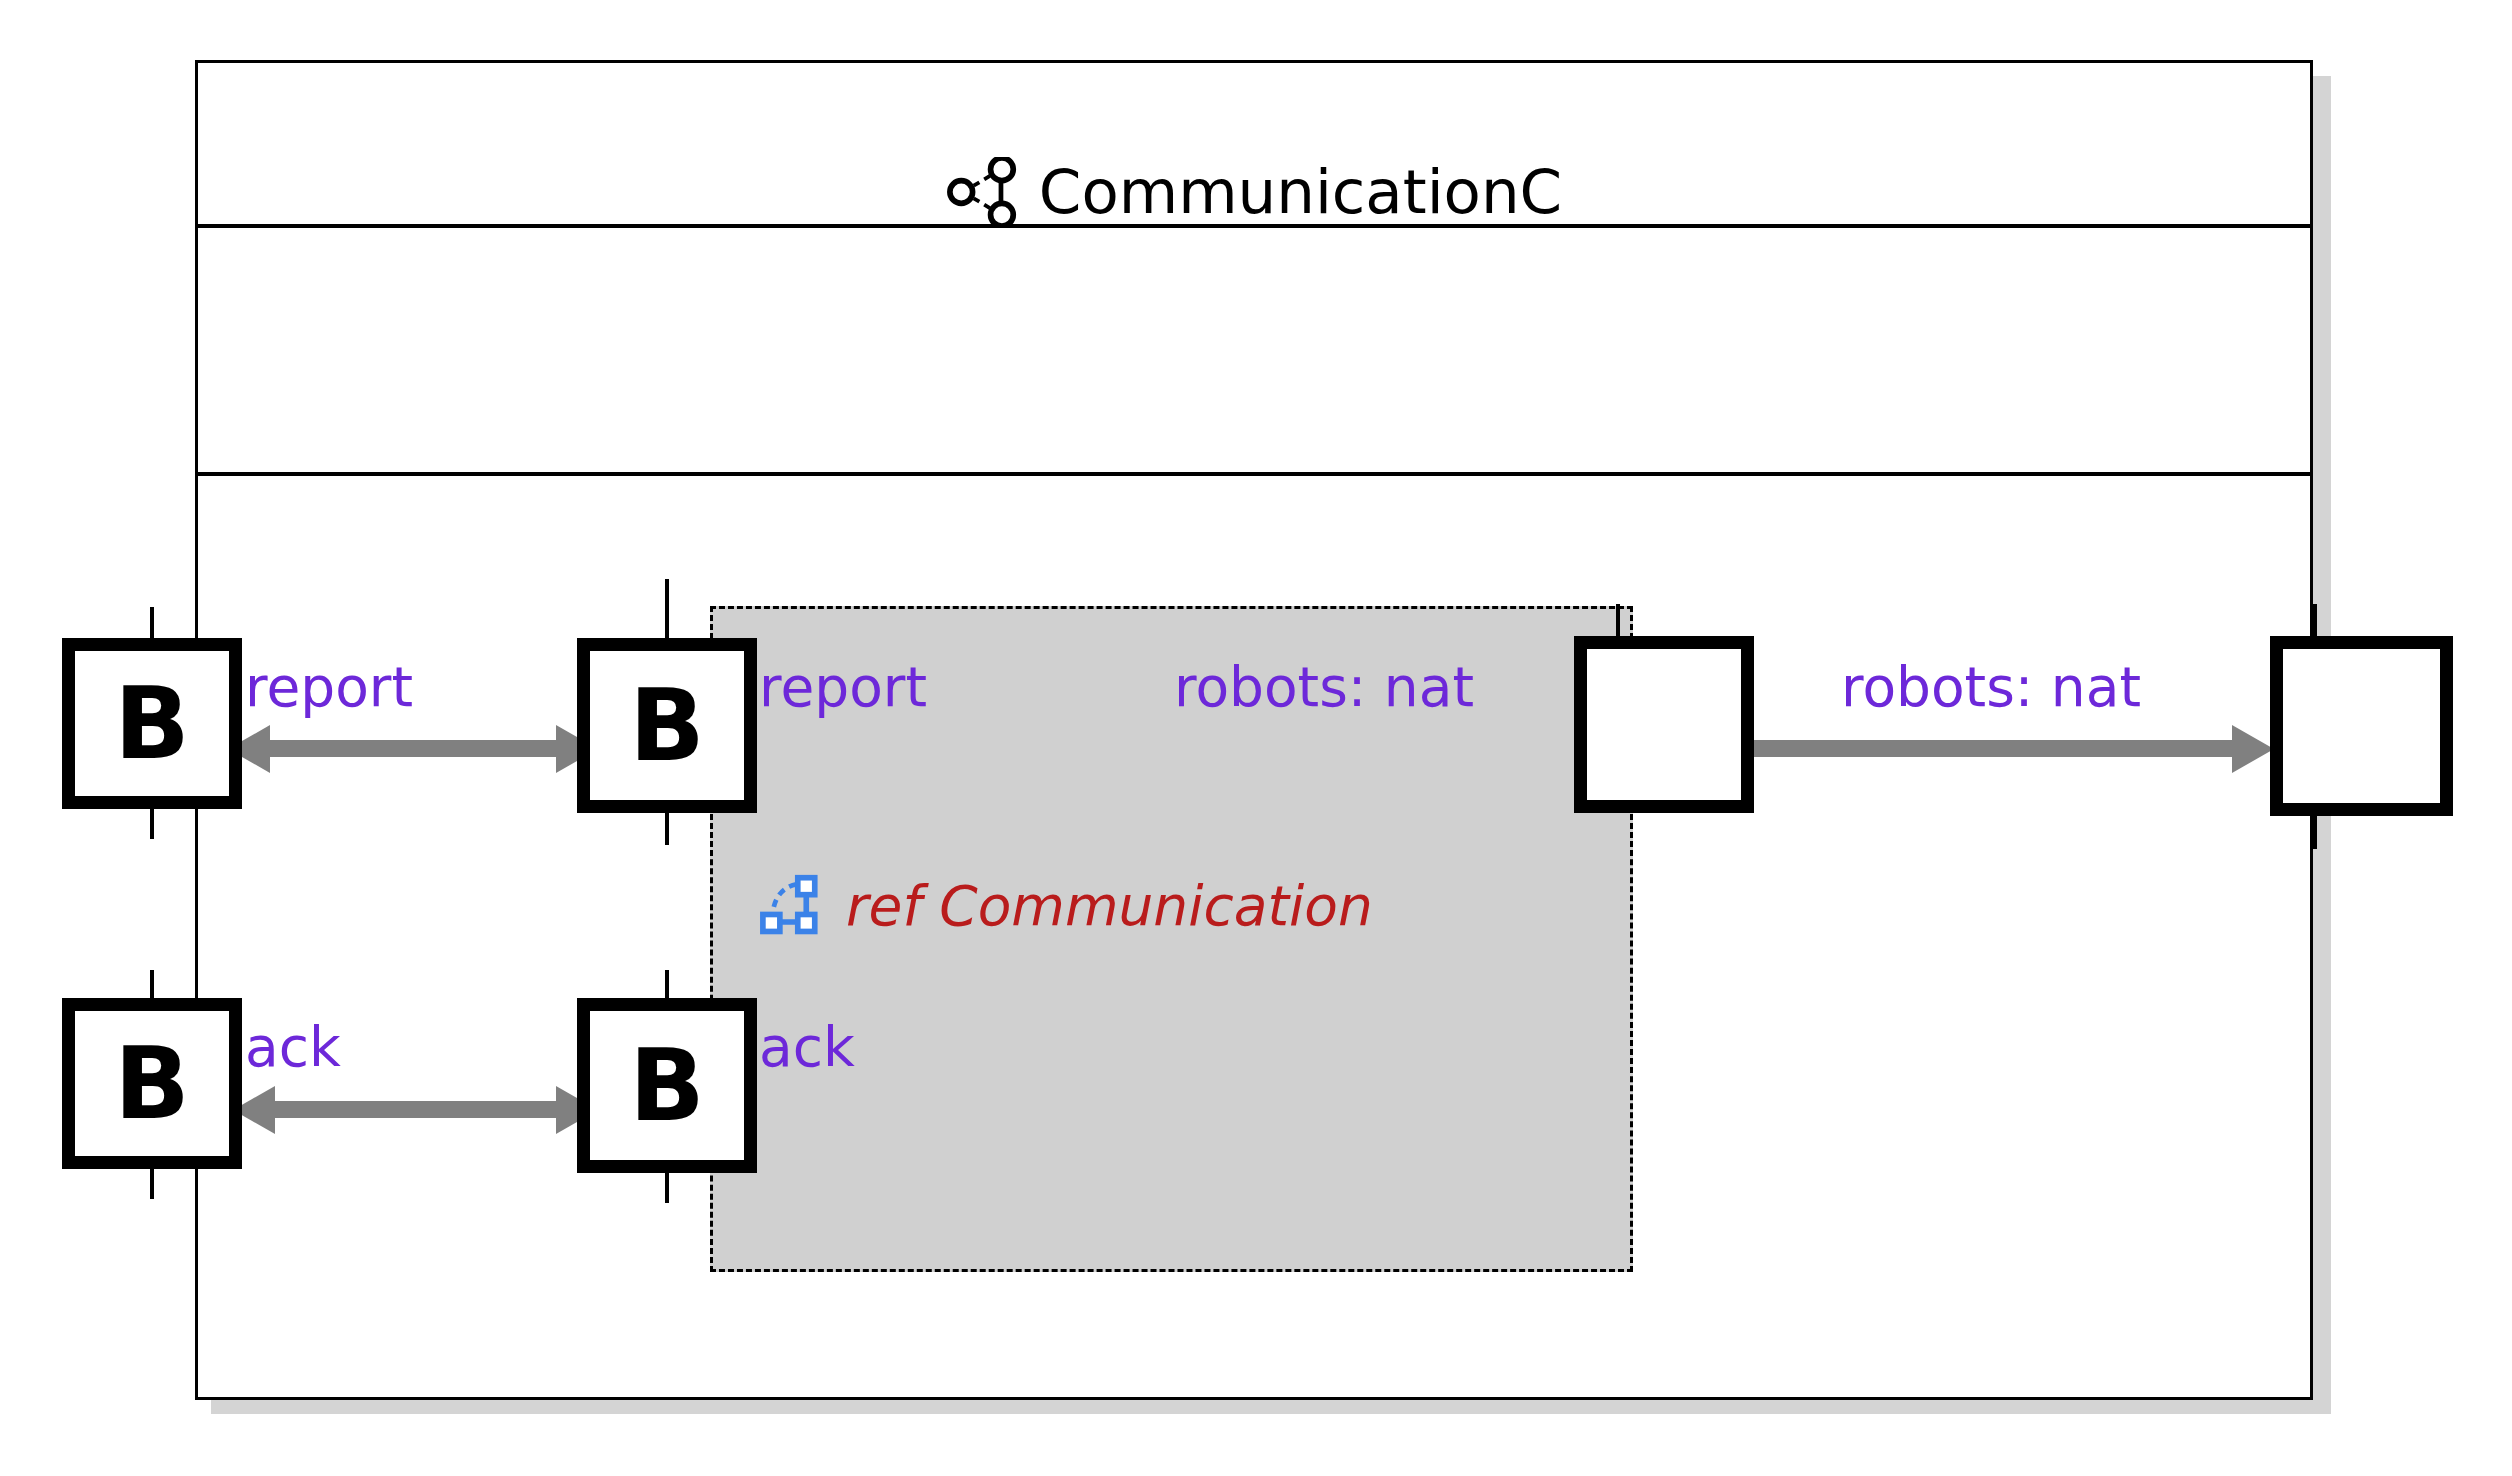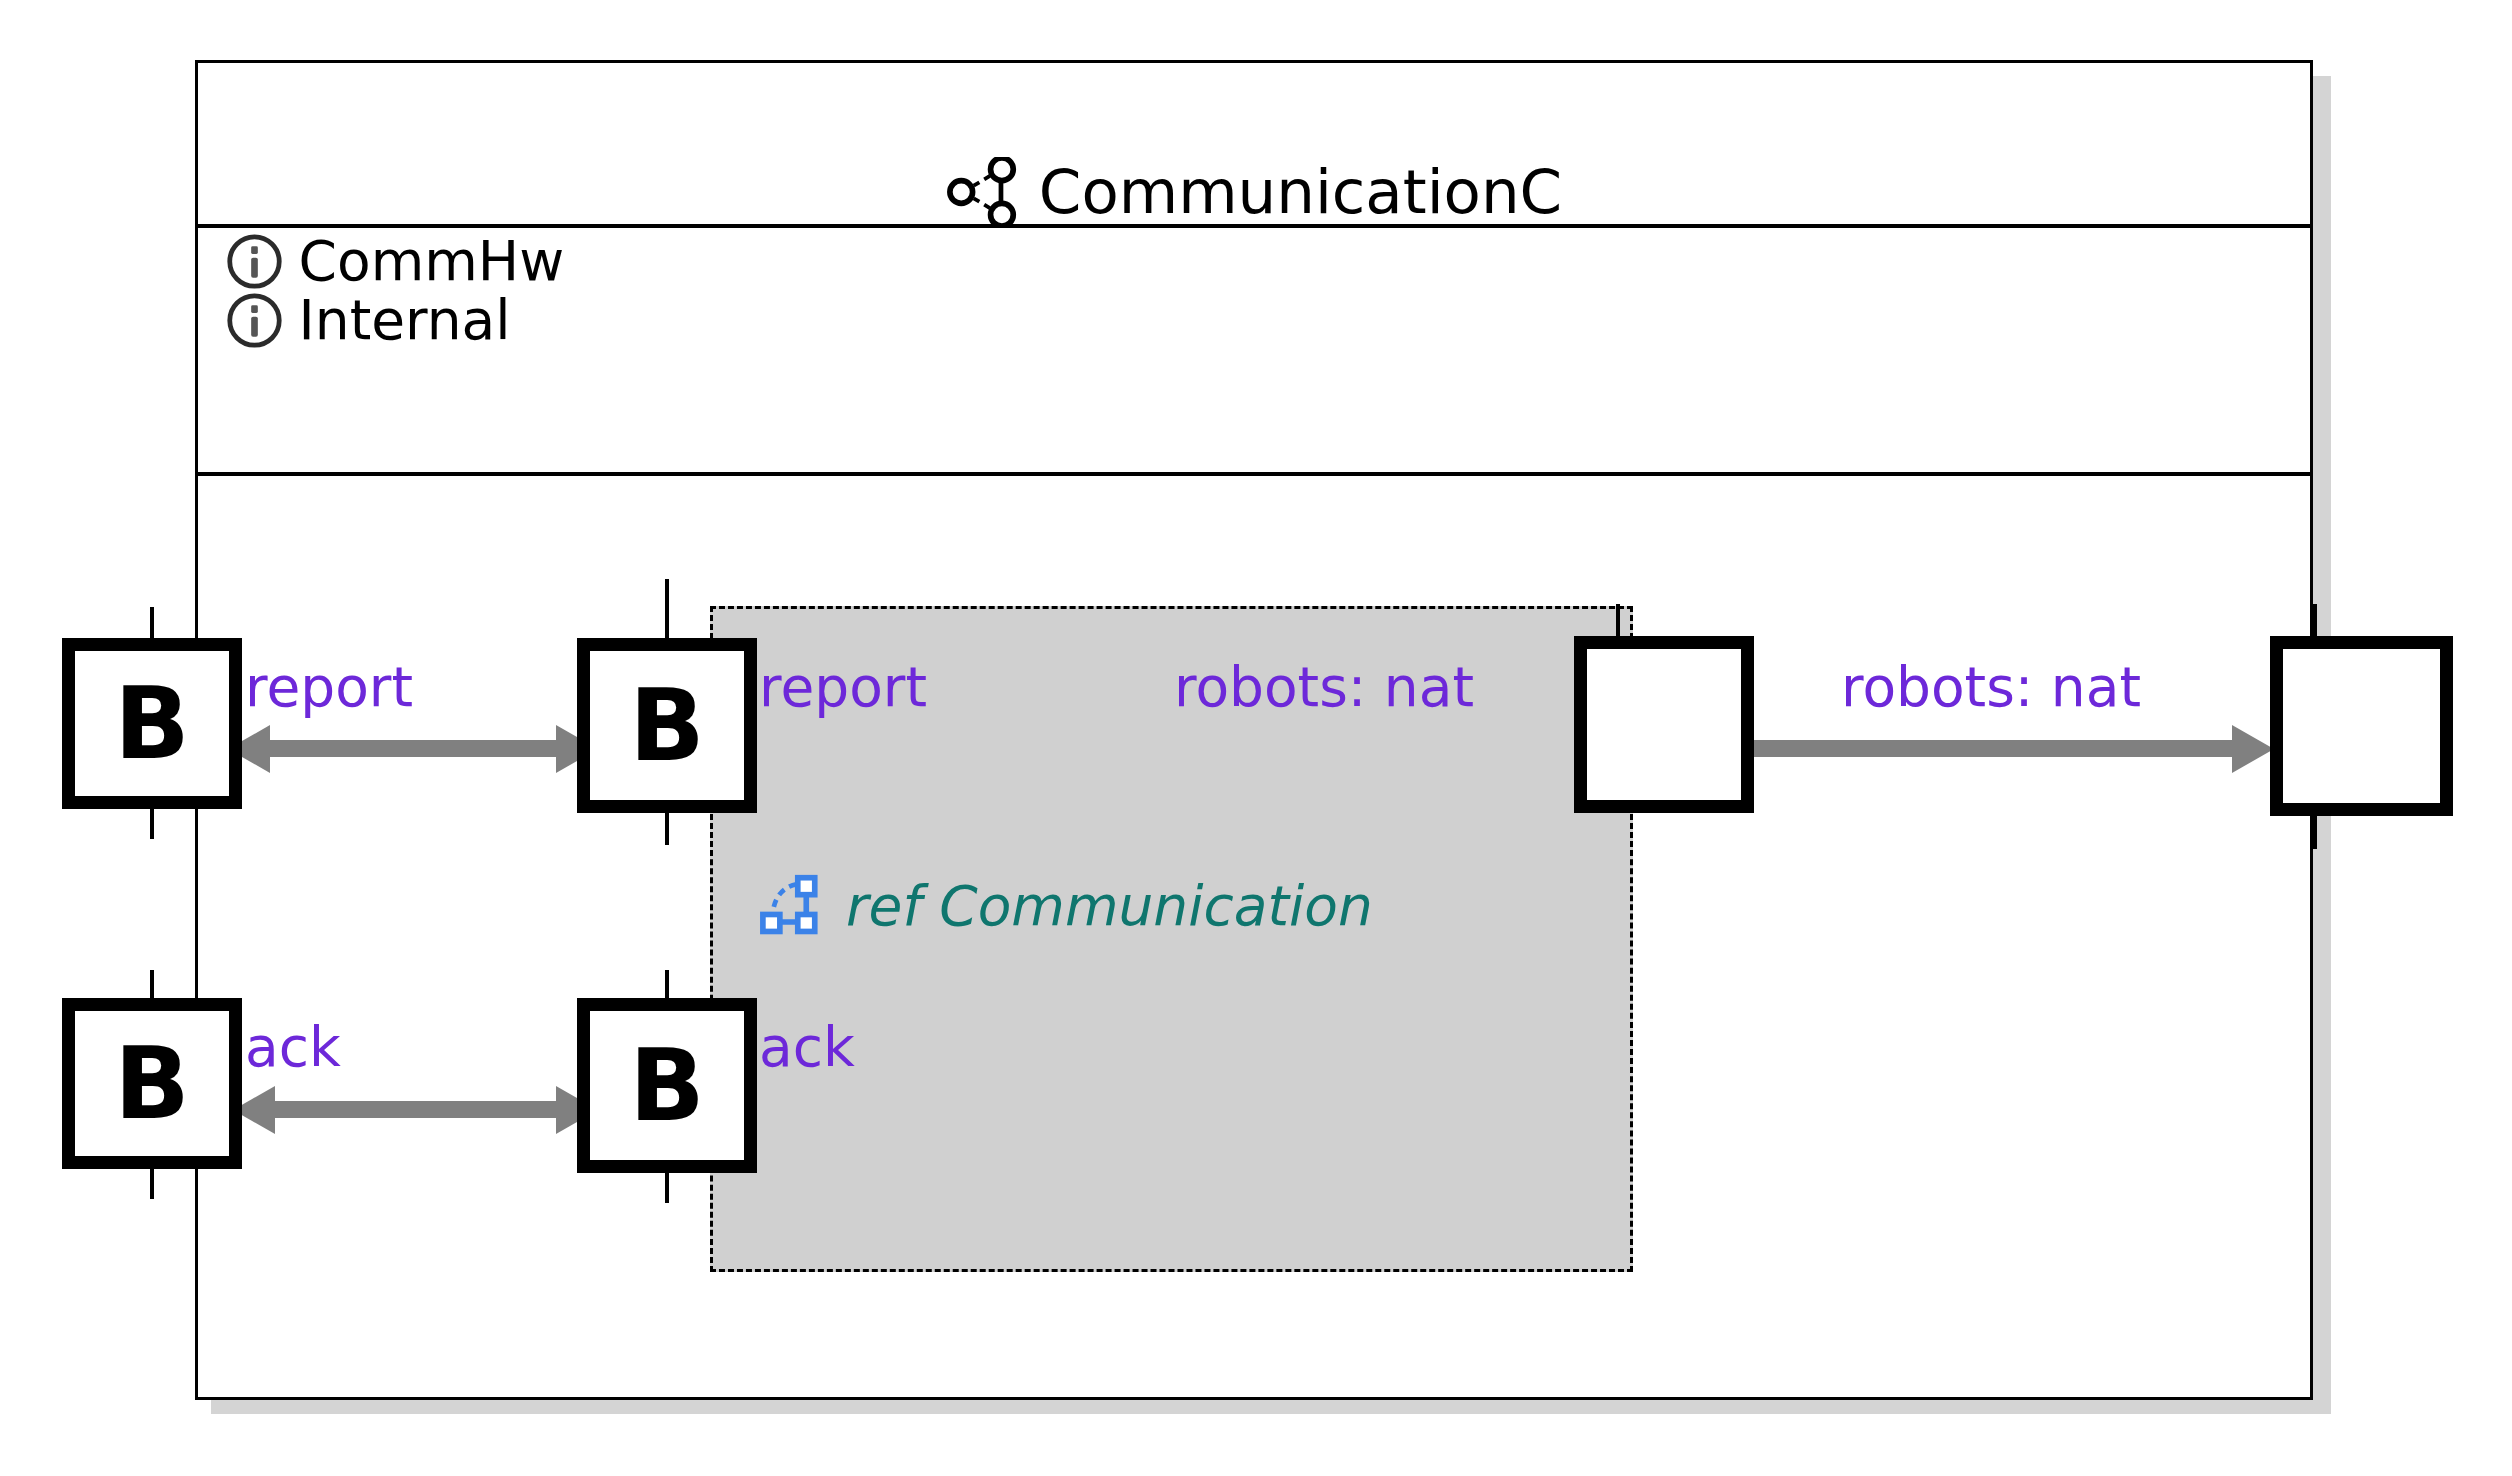--- a/index.html
+++ b/index.html
@@ -114,21 +114,21 @@
     position: absolute;
     left: 46px;
     top: 264px;
     display: flex;
     align-items: center;
     gap: 17px;
   }
   .ref-text {
     font-size: 55px;
     font-style: italic;
-    color: #0f766e;
+    color: #b91c1c;
     white-space: nowrap;
     line-height: 1;
   }
 
   
   .port {
     position: absolute;
     background: #ffffff;
     border: 13.3px solid #000000;
     box-sizing: border-box;
@@ -213,45 +213,20 @@
             <circle cx="59" cy="13" r="12" fill="#fff" stroke="#000" stroke-width="6"></circle>
             <circle cx="59" cy="61" r="12" fill="#fff" stroke="#000" stroke-width="6"></circle>
           </svg>
         </span>
         <span class="title-text">CommunicationC</span>
       </div>
     </div>
 
     <div class="divider divider-1"></div>
 
-    <div class="props">
-
-      <div class="prop-row">
-        <span class="icon">
-          <svg width="59" height="59" viewBox="0 0 62 62">
-            <circle cx="31" cy="31" r="26" fill="#fff" stroke="#2b2b2b" stroke-width="5"></circle>
-            <rect x="27.5" y="15" width="7" height="8" rx="1.5" fill="#555"></rect>
-            <rect x="27.5" y="27" width="7" height="21" rx="2" fill="#555"></rect>
-          </svg>
-        </span>
-        <span class="prop-label">CommHw</span>
-      </div>
-
-      <div class="prop-row">
-        <span class="icon">
-          <svg width="59" height="59" viewBox="0 0 62 62">
-            <circle cx="31" cy="31" r="26" fill="#fff" stroke="#2b2b2b" stroke-width="5"></circle>
-            <rect x="27.5" y="15" width="7" height="8" rx="1.5" fill="#555"></rect>
-            <rect x="27.5" y="27" width="7" height="21" rx="2" fill="#555"></rect>
-          </svg>
-        </span>
-        <span class="prop-label">Internal</span>
-      </div>
-
-    </div>
 
     <div class="divider divider-2"></div>
 
   </div>
 
   <div class="ref-frame">
     <div class="ref-label">
       <span class="icon">
         <svg width="70" height="66" viewBox="0 0 74 70">
           <path d="M14 50 C 14 22, 30 10, 48 12" fill="none" stroke="#3b82e8" stroke-width="5" stroke-dasharray="8 6"></path>

